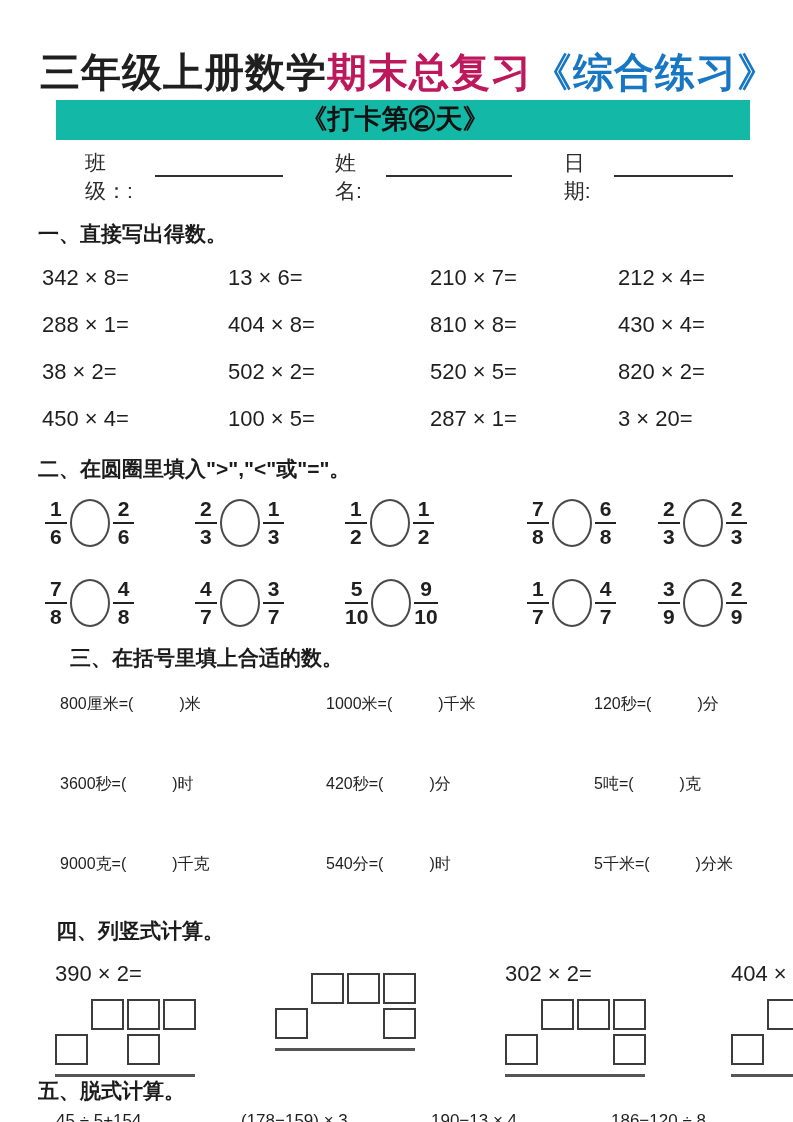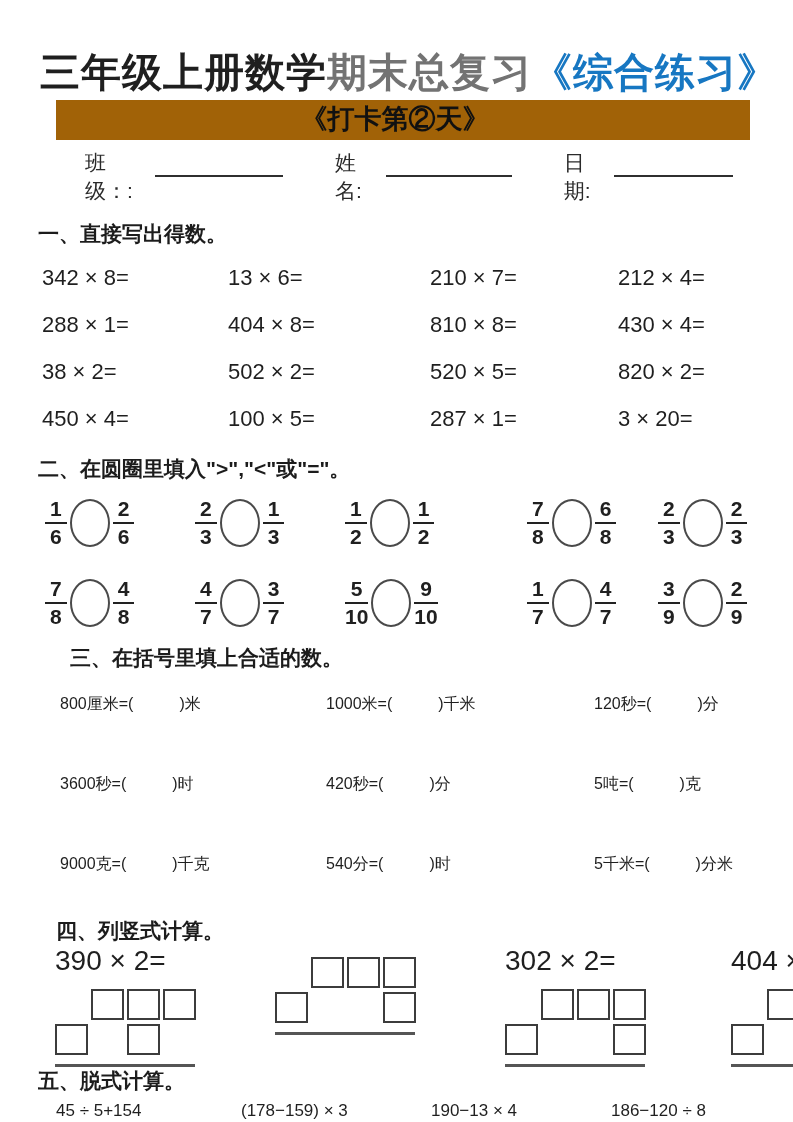--- a/index.html
+++ b/index.html
@@ -10,24 +10,24 @@
   }
   .page{width:793px;height:1122px;}
 
   
   .title{
     margin:50px 40px 0 40px;text-align:center;
     font-family:"DejaVu Serif","Liberation Serif",serif;
     font-weight:bold;font-size:40px;line-height:1.1;letter-spacing:1px;
     white-space:nowrap;
   }
-  .title .t-red{color:#737373;}
+  .title .t-red{color:#be185d;}
   .title .t-blue{color:#1777c2;}
   .banner{
-    margin:6px 43px 0 56px;background:#a16207;
+    margin:6px 43px 0 56px;background:#14b8a6;
     text-align:center;font-size:27px;font-weight:bold;
     font-family:"DejaVu Serif","Liberation Serif",serif;
     padding:1px 16px 3px 0;color:#111;
   }
   .info-row{
     display:flex;margin:9px 60px 0 85px;align-items:flex-end;
     font-size:21px;color:#2a2a2a;
   }
   .info-item{display:flex;align-items:flex-start;}
   .info-item + .info-item{margin-left:52px;}
@@ -75,21 +75,21 @@
     display:grid;grid-template-columns:243px 245px 1fr;
     grid-auto-rows:57px;align-items:center;
     padding-left:22px;margin-top:4px;font-size:16px;gap:23px;
   }
   .conv{white-space:nowrap;}
   .paren-gap{display:inline-block;width:46px;height:1em;}
 
   
   .vert-grid{
     display:grid;grid-template-columns:180px 190px 186px 1fr;
-    padding-left:17px;margin-top:0;font-size:28px;gap:40px;
+    padding-left:17px;margin-top:16px;font-size:22px;gap:40px;
   }
   .vbox-grid{
     display:grid;grid-template-columns:repeat(4,33px);
     grid-template-rows:31px 31px;gap:4px 3px;margin-top:12px;
   }
   .dbox{border:2px solid #3c3c3c;background:#fff;}
   .tb2{grid-row:1;grid-column:2;}
   .tb3{grid-row:1;grid-column:3;}
   .tb4{grid-row:1;grid-column:4;}
   .bb1{grid-row:2;grid-column:1;}

